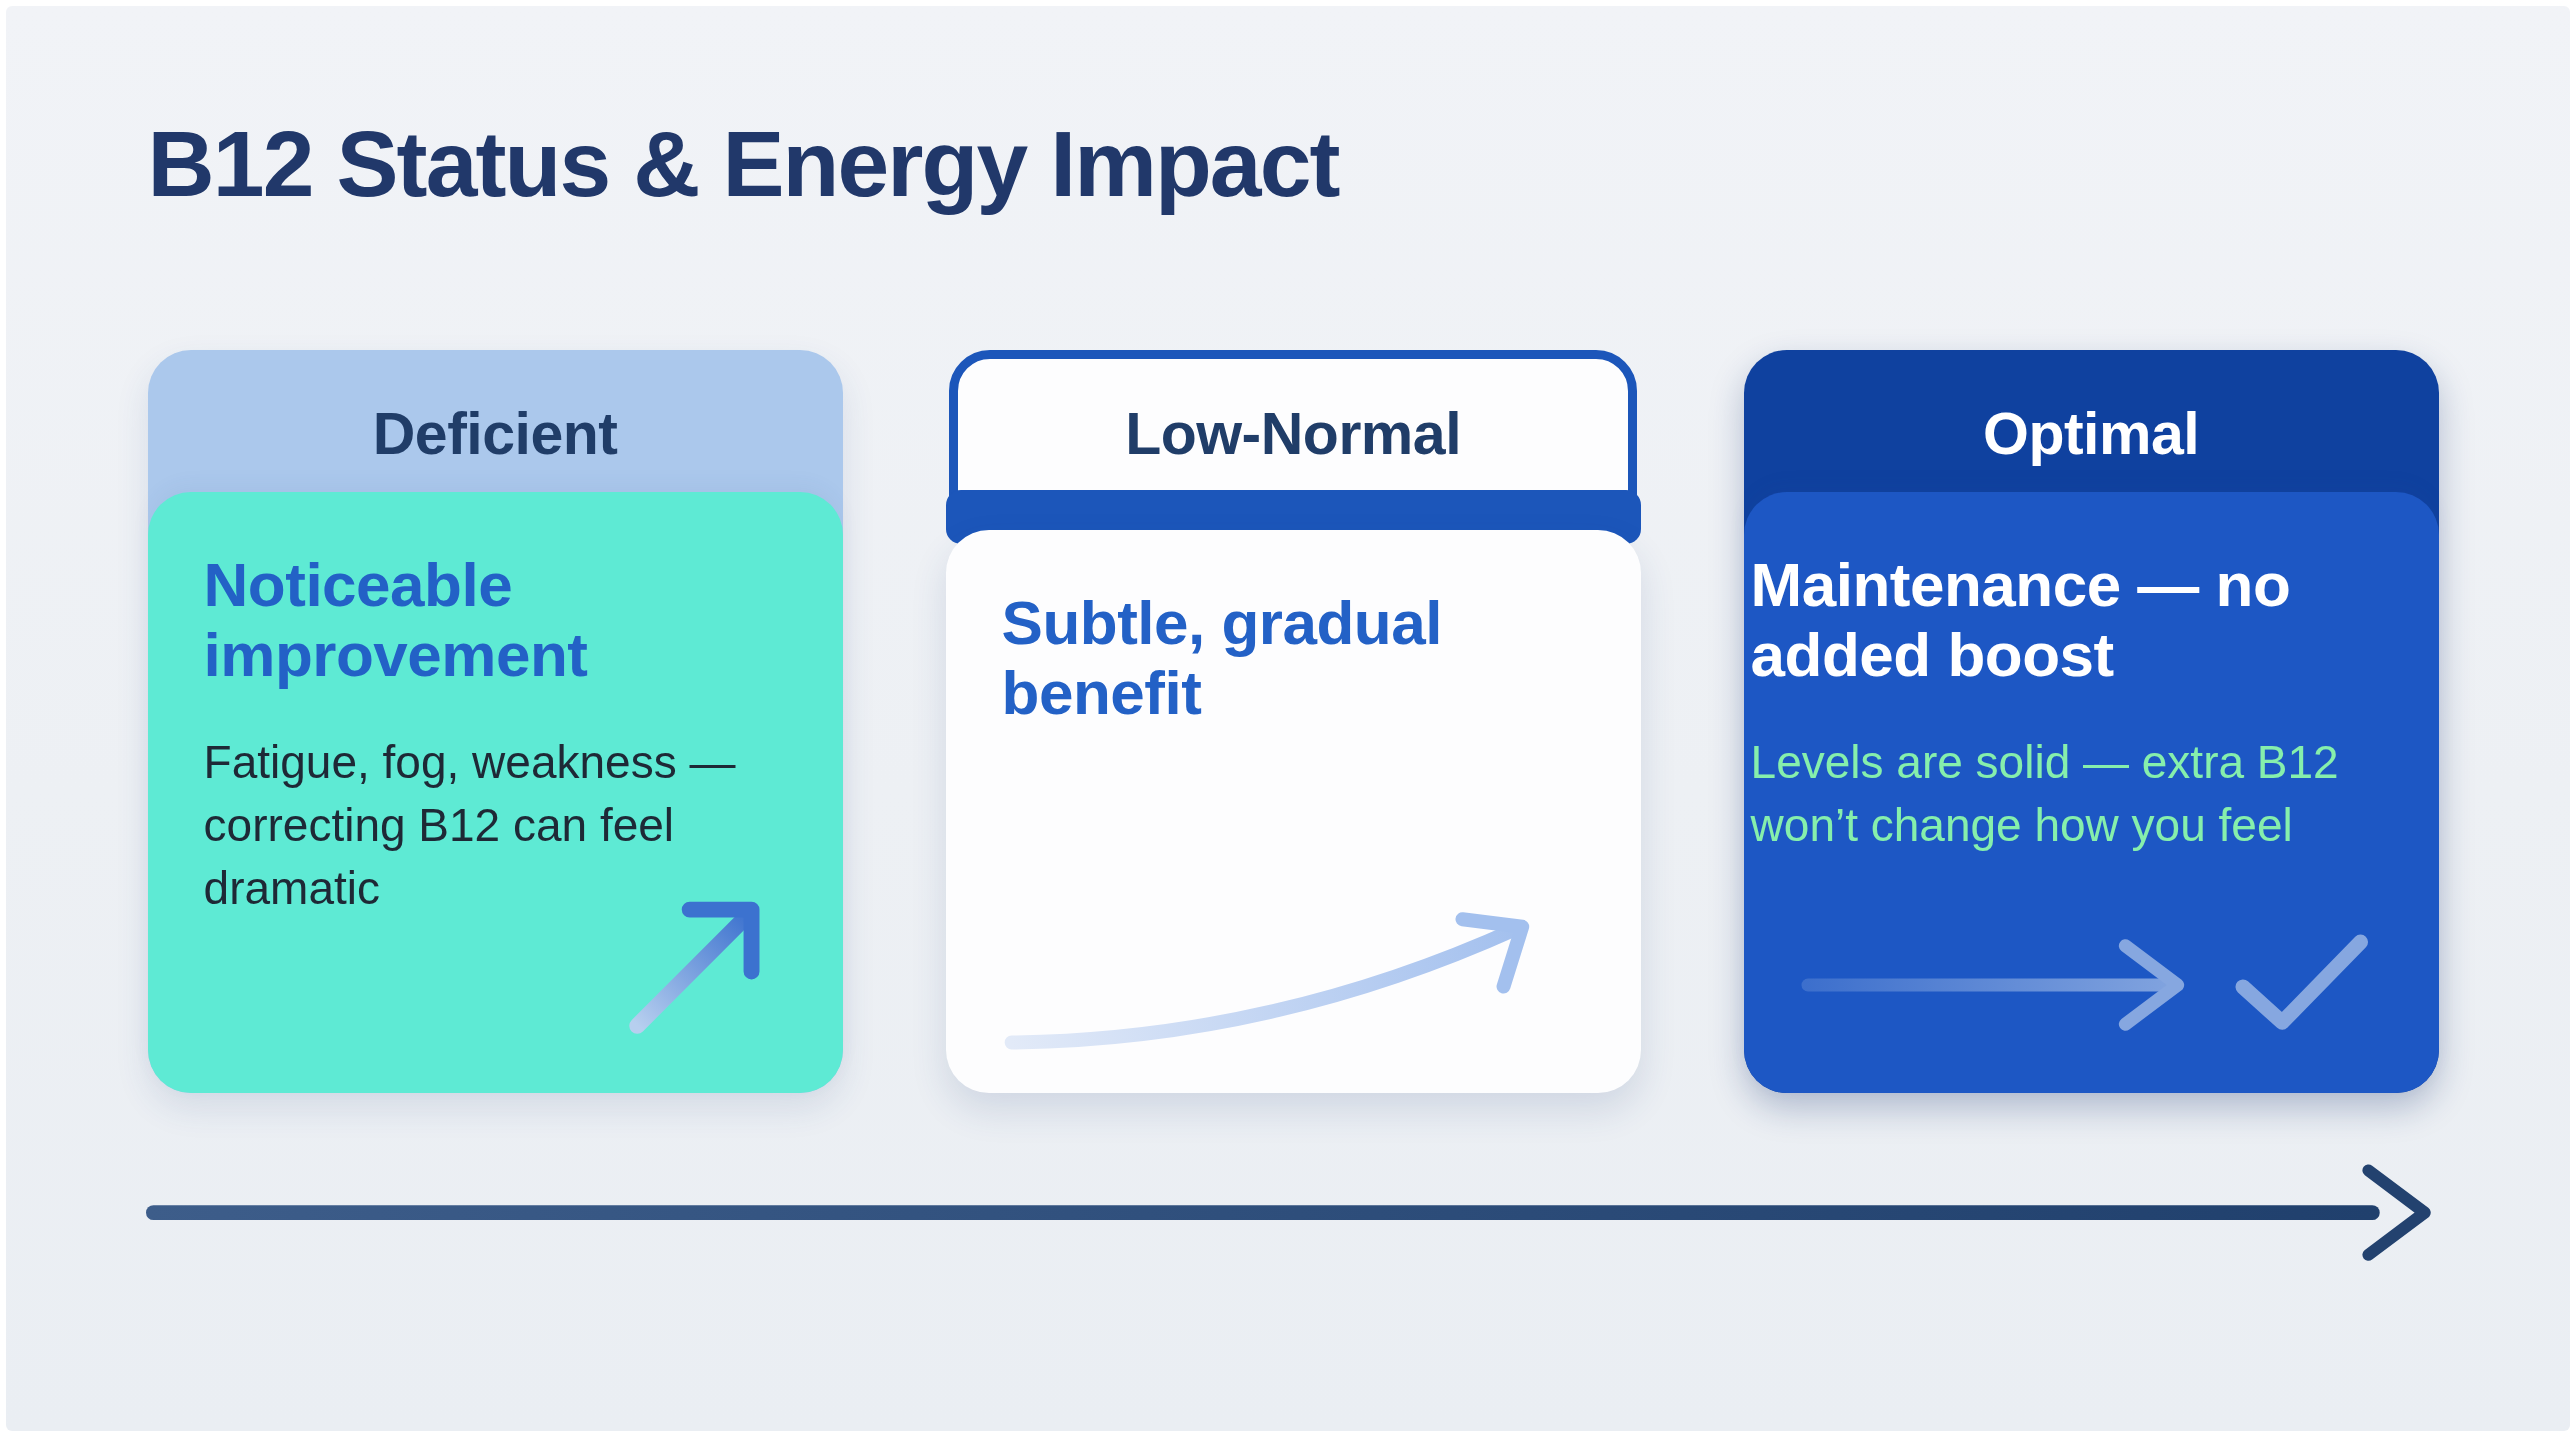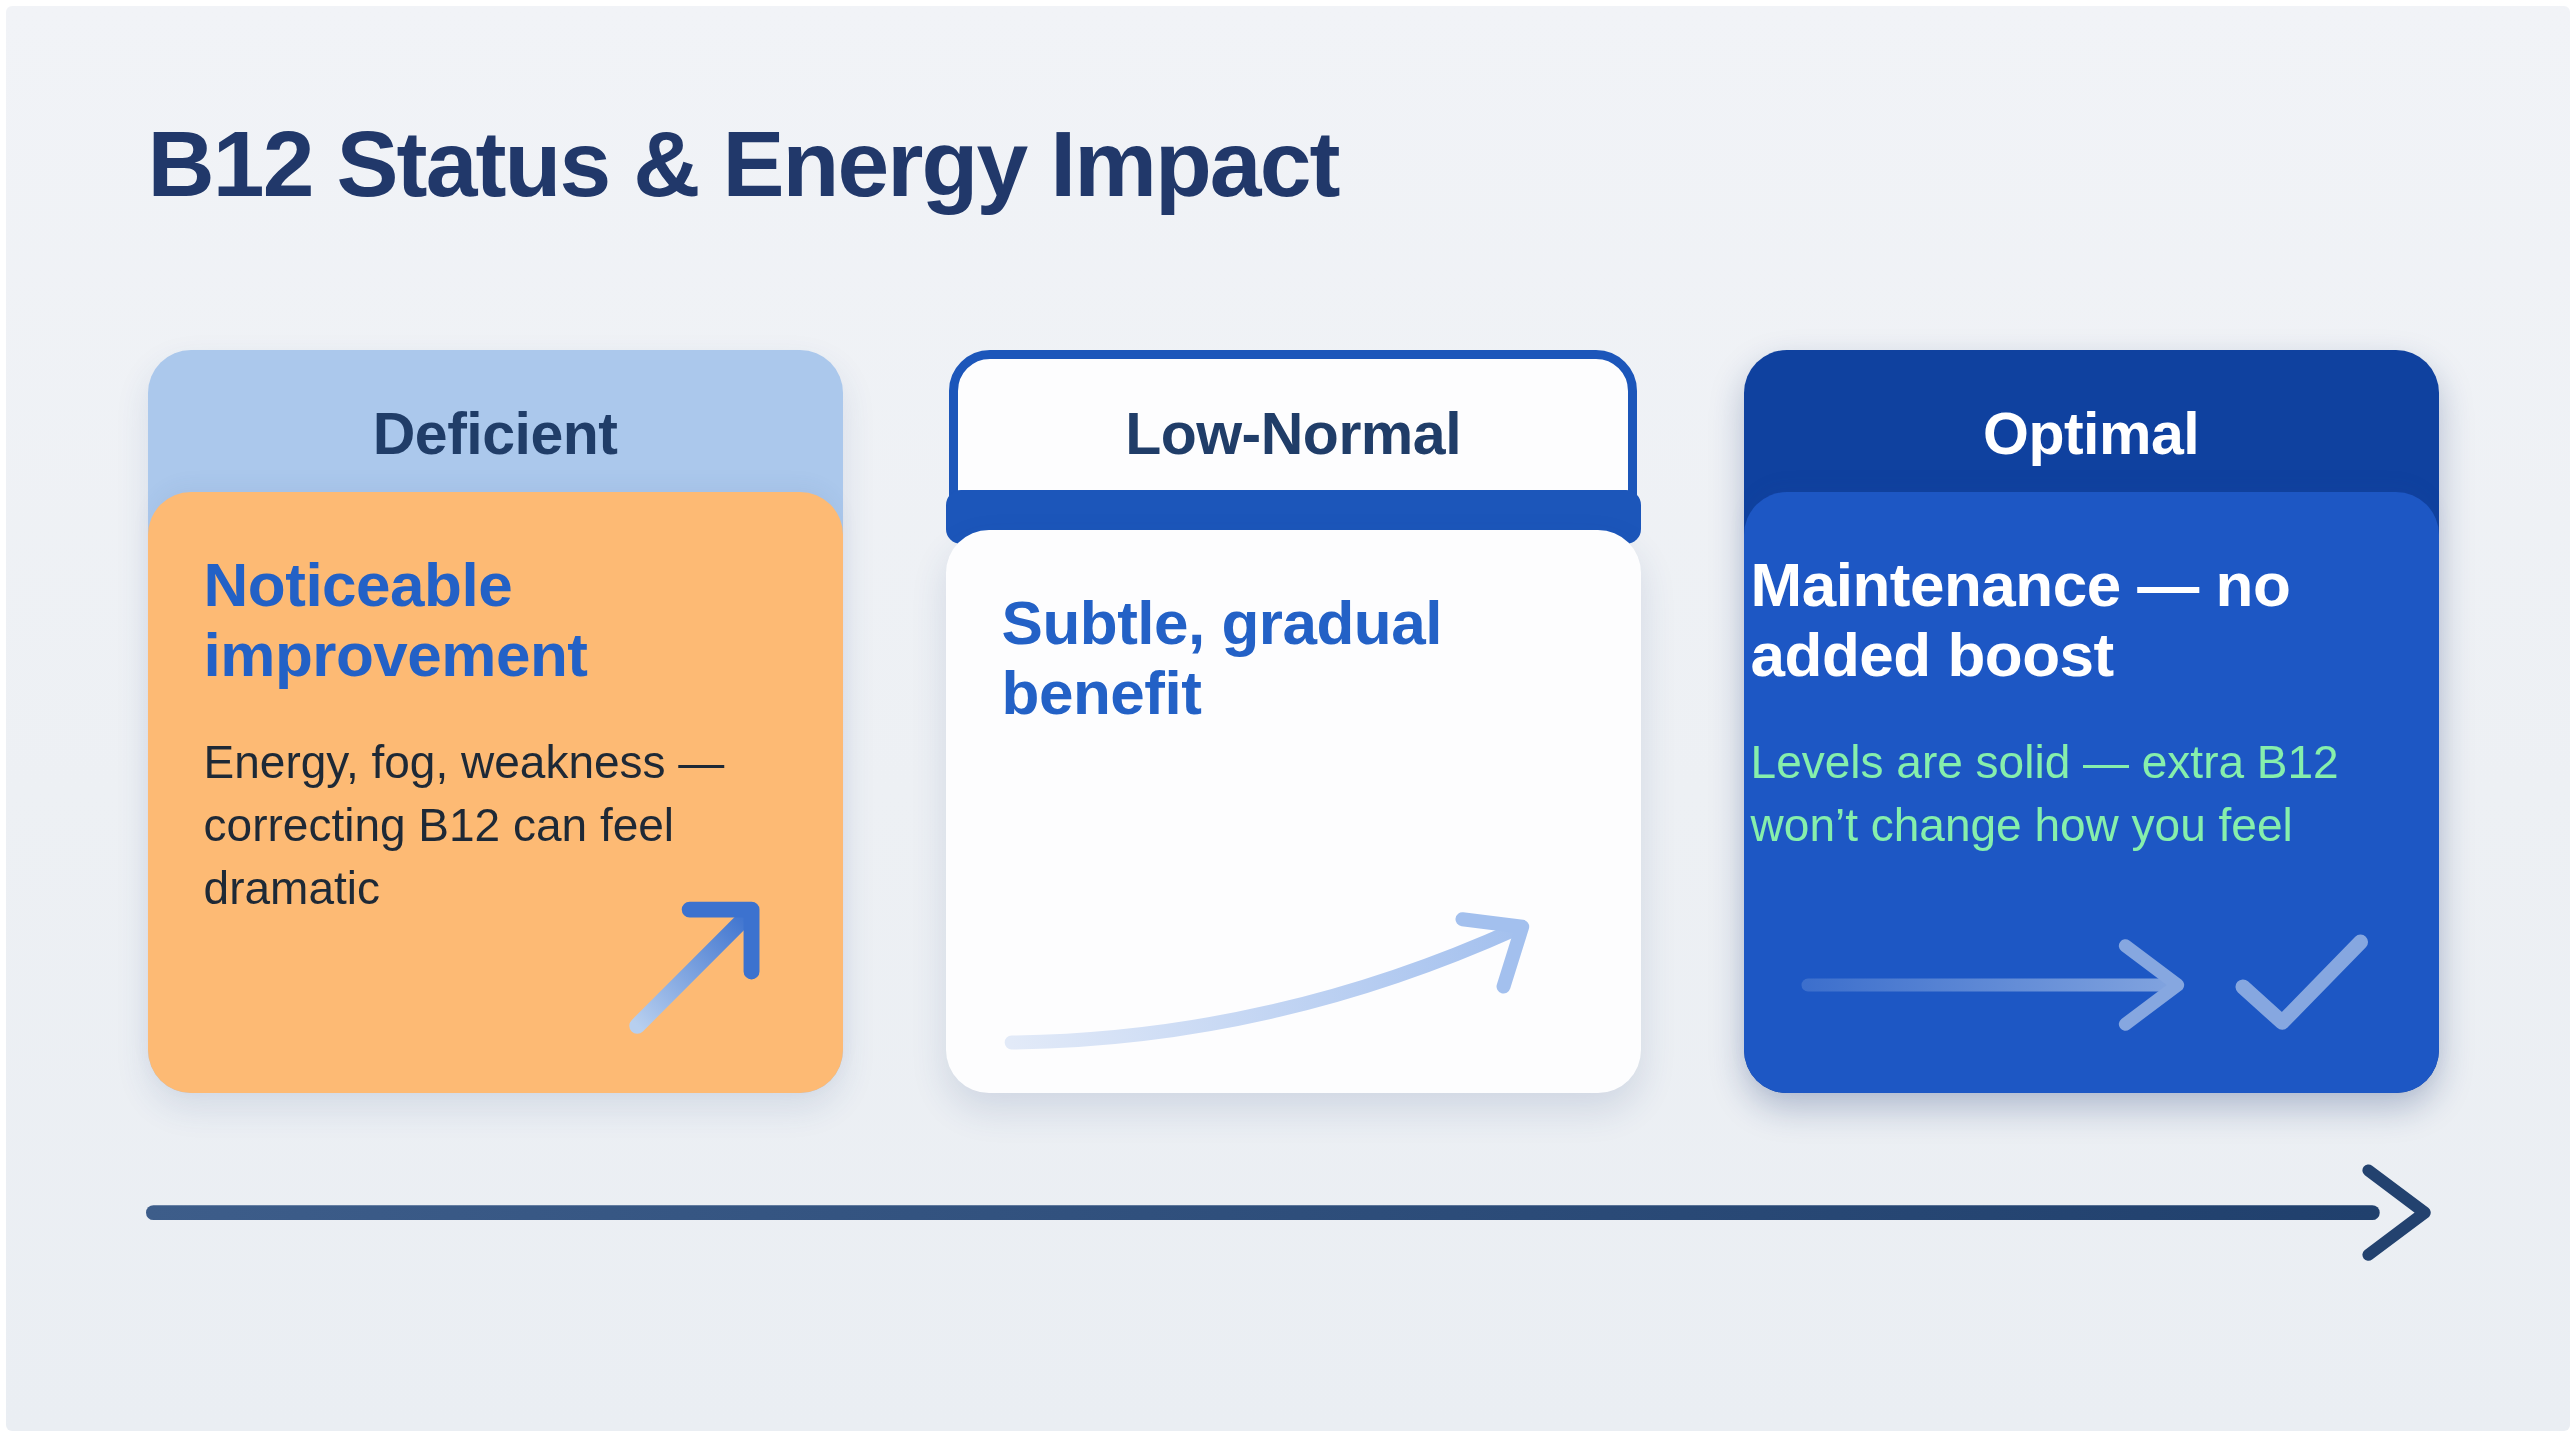--- a/index.html
+++ b/index.html
@@ -30,21 +30,21 @@
     box-shadow:0 -7.5px 19px rgba(50,80,140,0.05);
   }
   .card-heading {
     font-size:62px; font-weight:700; line-height:1.13; letter-spacing:-0.5px;
     color:#2361c6; margin-bottom:41px;
   }
   .card-text { font-size:46px; line-height:1.37; color:#1e2936; }
 
   
   .card--deficient { background:#abc8ec; box-shadow:0 15px 34px rgba(40,70,130,0.12); }
-  .card--deficient .card-body { background:#fdba74; }
+  .card--deficient .card-body { background:#5eead4; }
 
   
   .card--lownormal { background:transparent; }
   .ln-header {
     position:absolute; z-index:1; top:0; left:3.7px; right:3.7px; height:195px;
     border:9.4px solid #1c56ba; border-radius:41px; background:#fdfdfe;
   }
   .ln-band {
     position:absolute; z-index:2; top:140px; left:0; right:0; height:54px;
     background:#1c56ba; border-radius:15px;
@@ -78,21 +78,21 @@
 <div class="canvas">
 
   <div class="page-title">B12 Status &amp; Energy Impact</div>
 
   <div class="cards">
 
     <div class="card card--deficient">
       <div class="card-label">Deficient</div>
       <div class="card-body">
         <div class="card-heading">Noticeable improvement</div>
-        <p class="card-text">Energy, fog, weakness — correcting B12 can feel dramatic</p>
+        <p class="card-text">Fatigue, fog, weakness — correcting B12 can feel dramatic</p>
         <svg class="corner-icon icon-up" width="178" height="178" viewBox="0 0 190 190" fill="none">
           <defs>
             <linearGradient id="g1" x1="28" y1="162" x2="148" y2="42" gradientUnits="userSpaceOnUse">
               <stop offset="0" stop-color="#b7cfef"></stop>
               <stop offset="1" stop-color="#3b71ce"></stop>
             </linearGradient>
           </defs>
           <path d="M28 162 L146 44" stroke="url(#g1)" stroke-width="17" stroke-linecap="round"></path>
           <path d="M84 38 L150 38 L150 104" stroke="#3c72cf" stroke-width="17" stroke-linecap="round" stroke-linejoin="round"></path>
         </svg>

